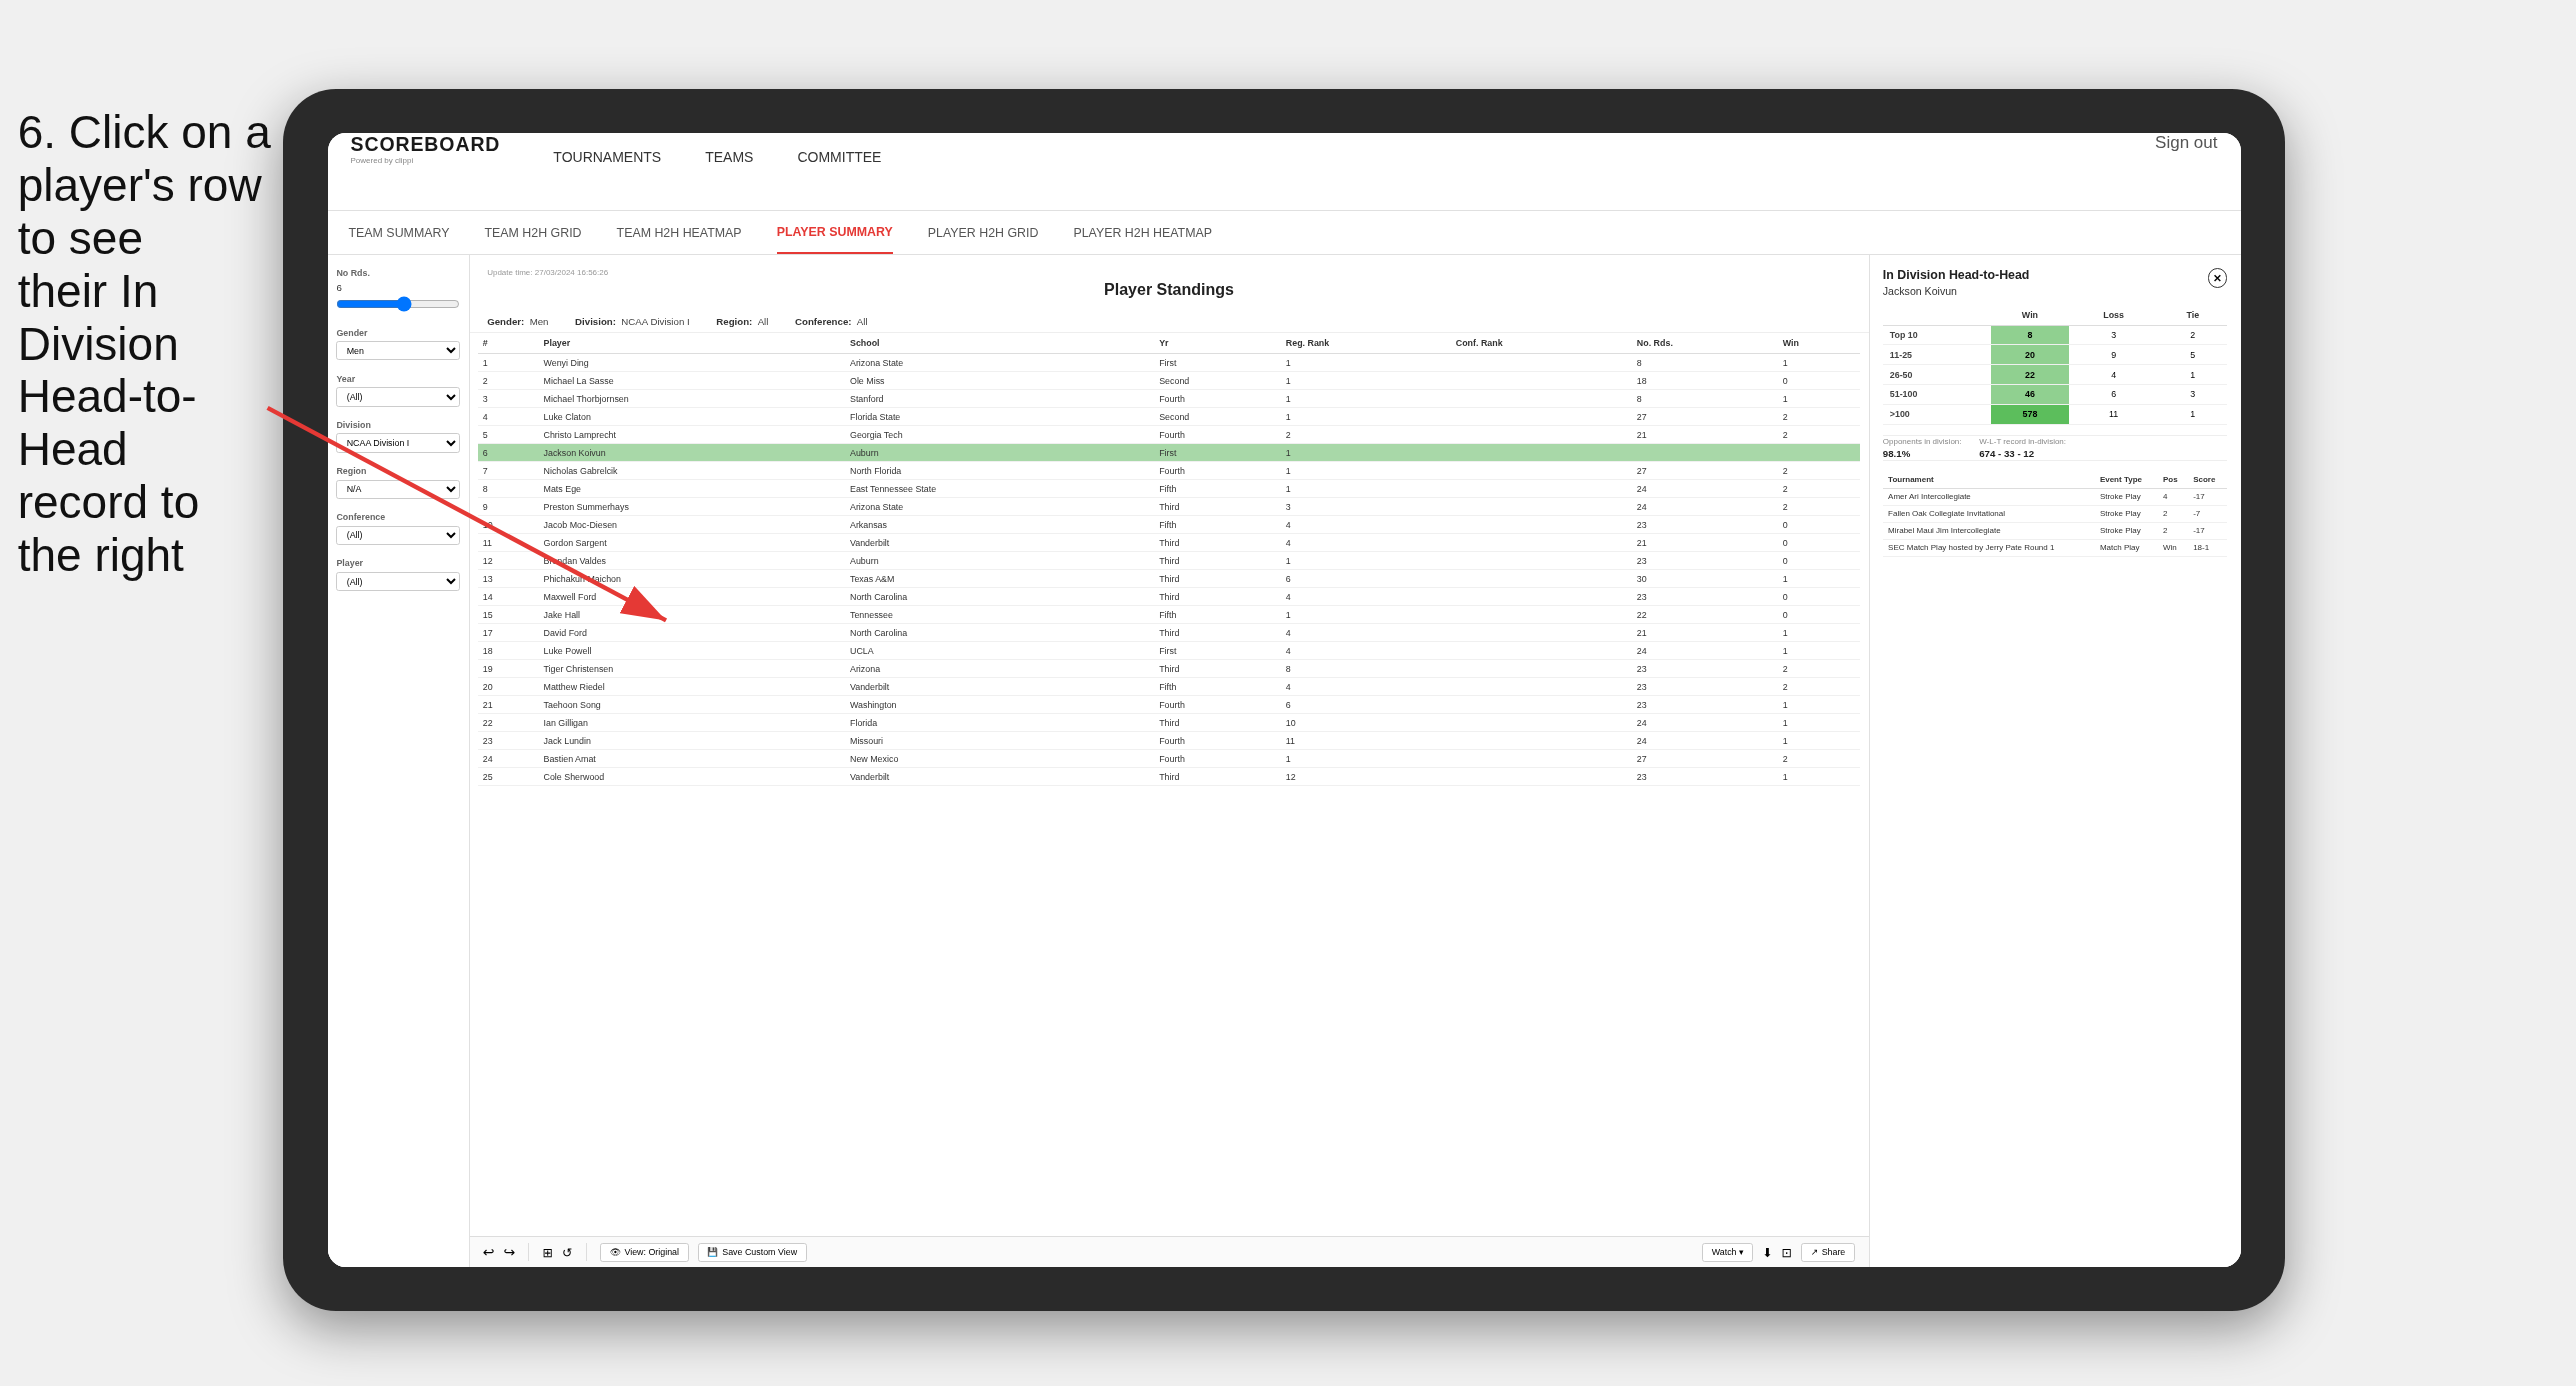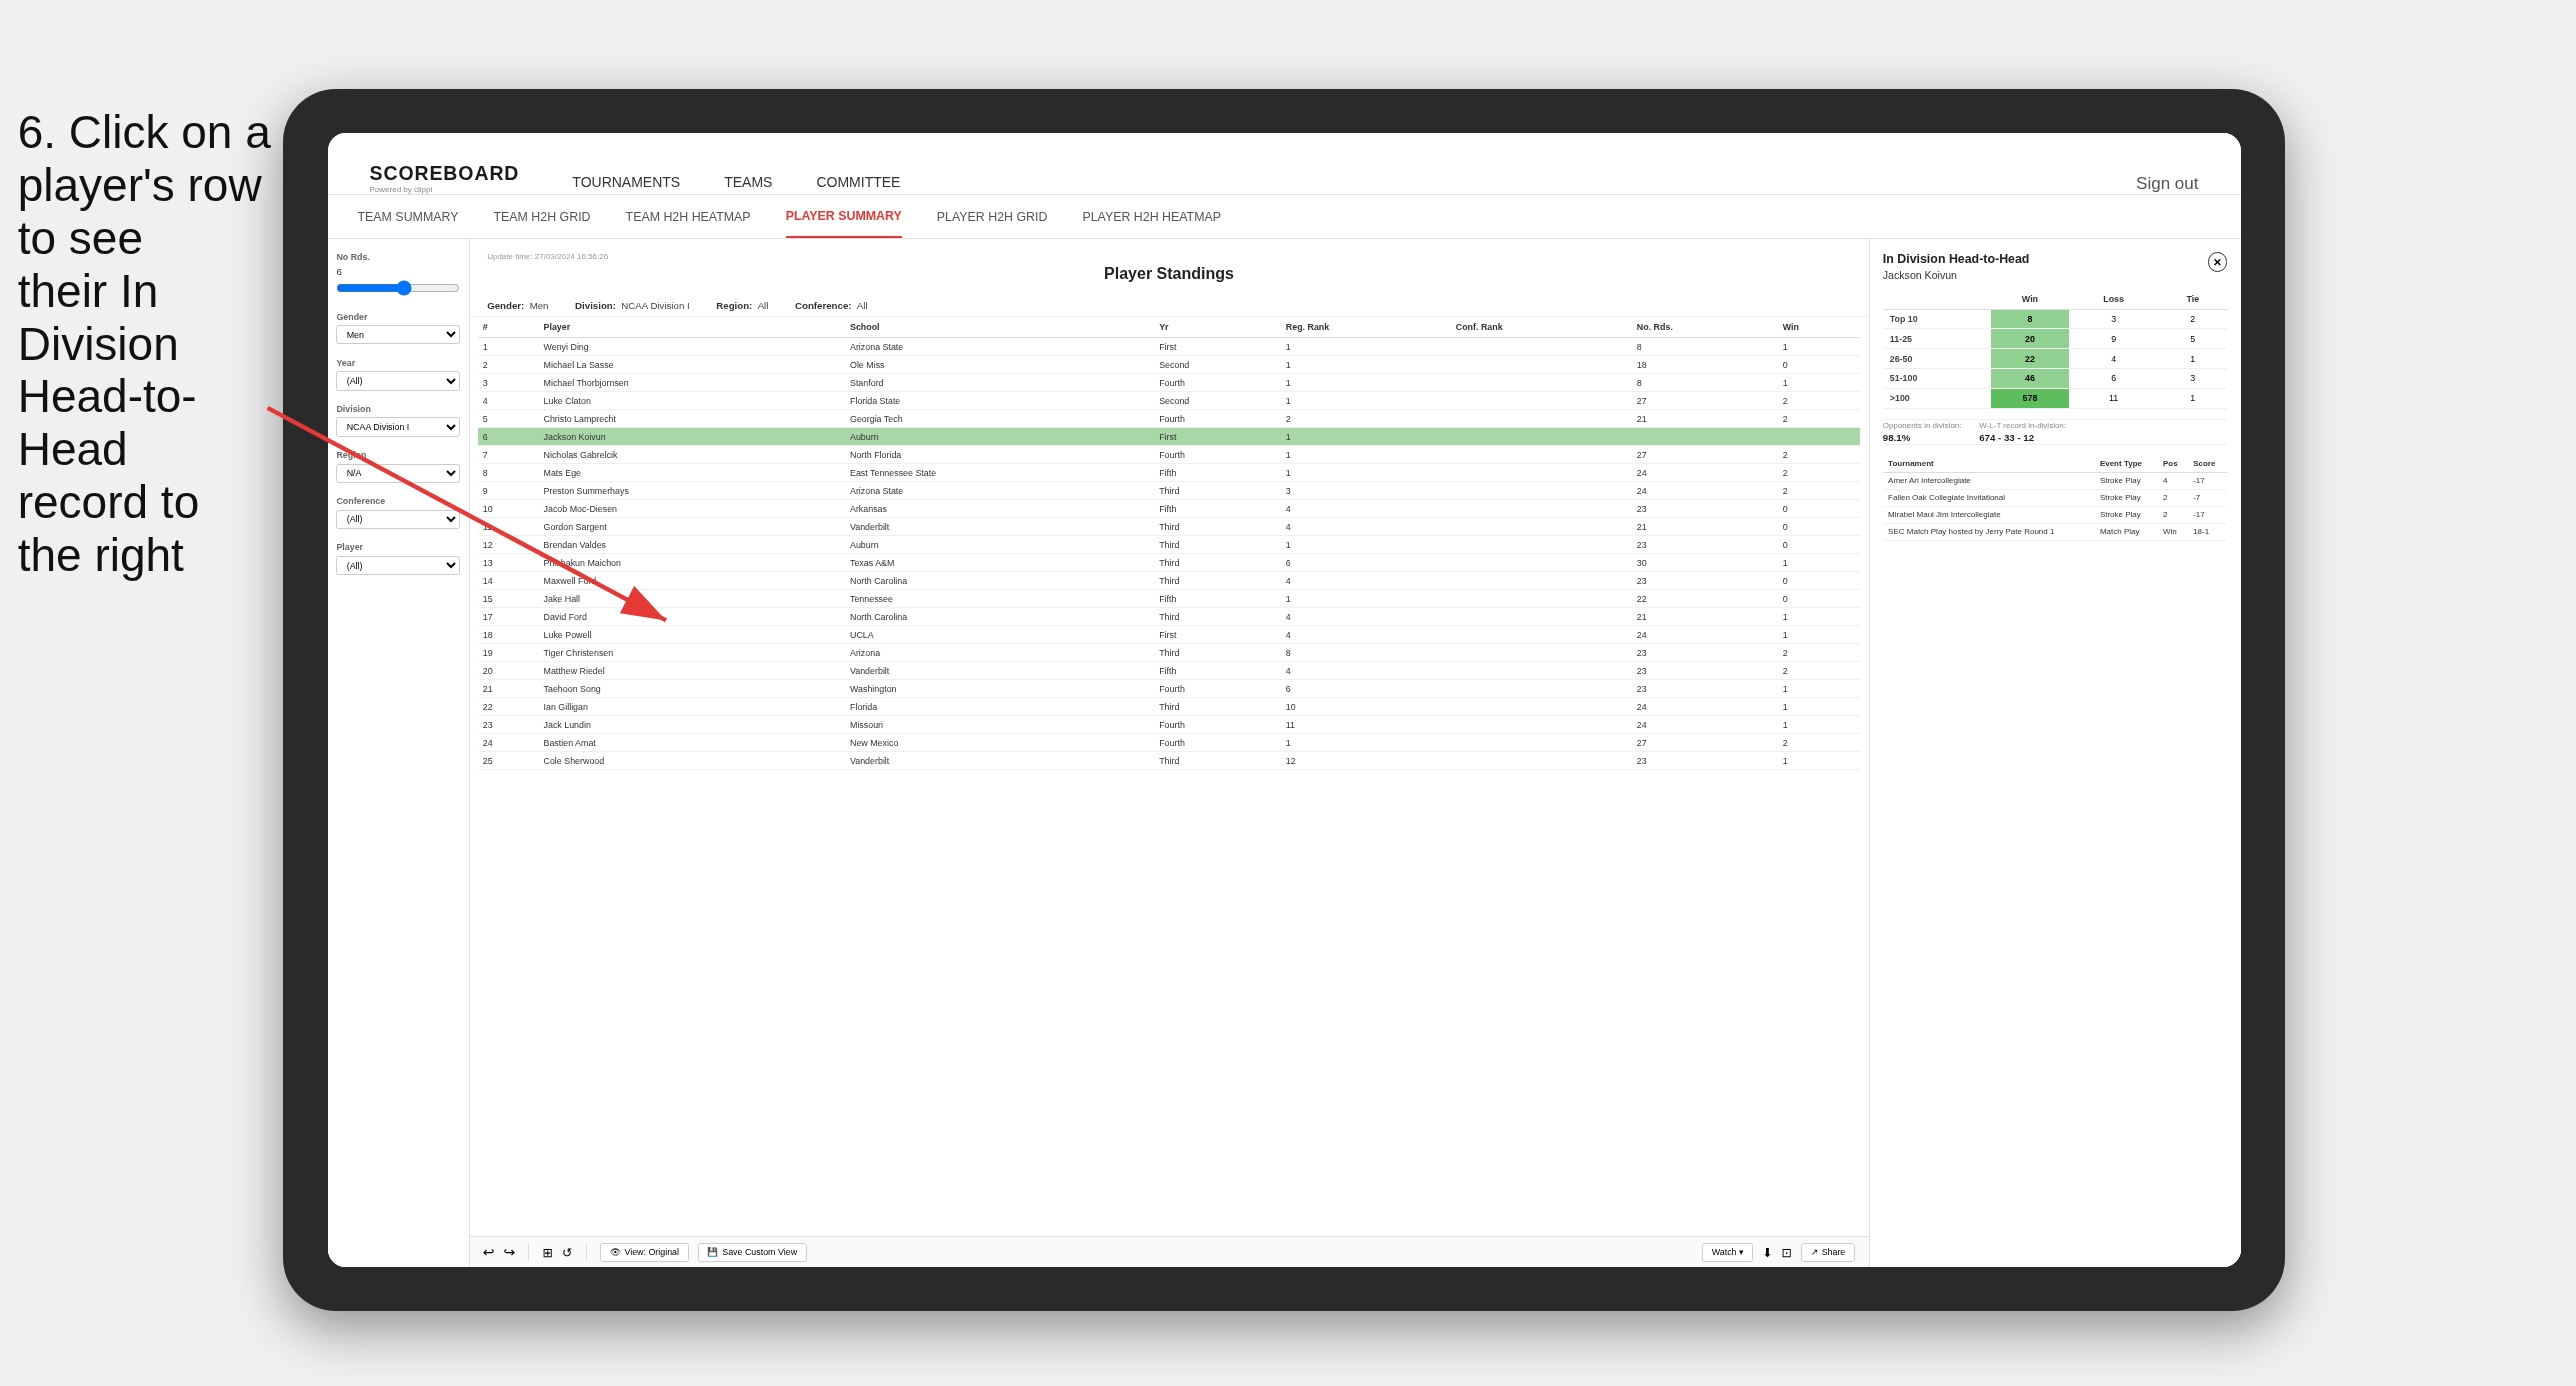--- a/index.html
+++ b/index.html
@@ -46,23 +46,23 @@
       background: #fff;
       border-radius: 17.7px;
       overflow: hidden;
       display: flex;
       flex-direction: column;
     }
 
     
     .nav-bar {
       display: flex;
-      align-items: flex-end;
-      padding: 0 42px;
-      height: 62px;
+      align-items: flex-start;
+      padding: 0 23px;
+      height: 78px;
       border-bottom: 0.9px solid #e0e0e0;
       background: #fff;
       flex-shrink: 0;
     }
 
     .scoreboard-logo {
       display: flex;
       flex-direction: column;
       margin-right: 53px;
     }
@@ -98,21 +98,21 @@
       display: flex;
       align-items: center;
       gap: 17.7px;
       font-size: 12.4px;
       color: #555;
     }
 
     
     .sub-nav {
       display: flex;
-      padding: 0 30px;
+      padding: 0 21px;
       height: 44px;
       align-items: center;
       border-bottom: 1.8px solid #e0e0e0;
       background: #fff;
       flex-shrink: 0;
       gap: 35px;
     }
 
     .sub-nav-item {
       font-size: 12.4px;

